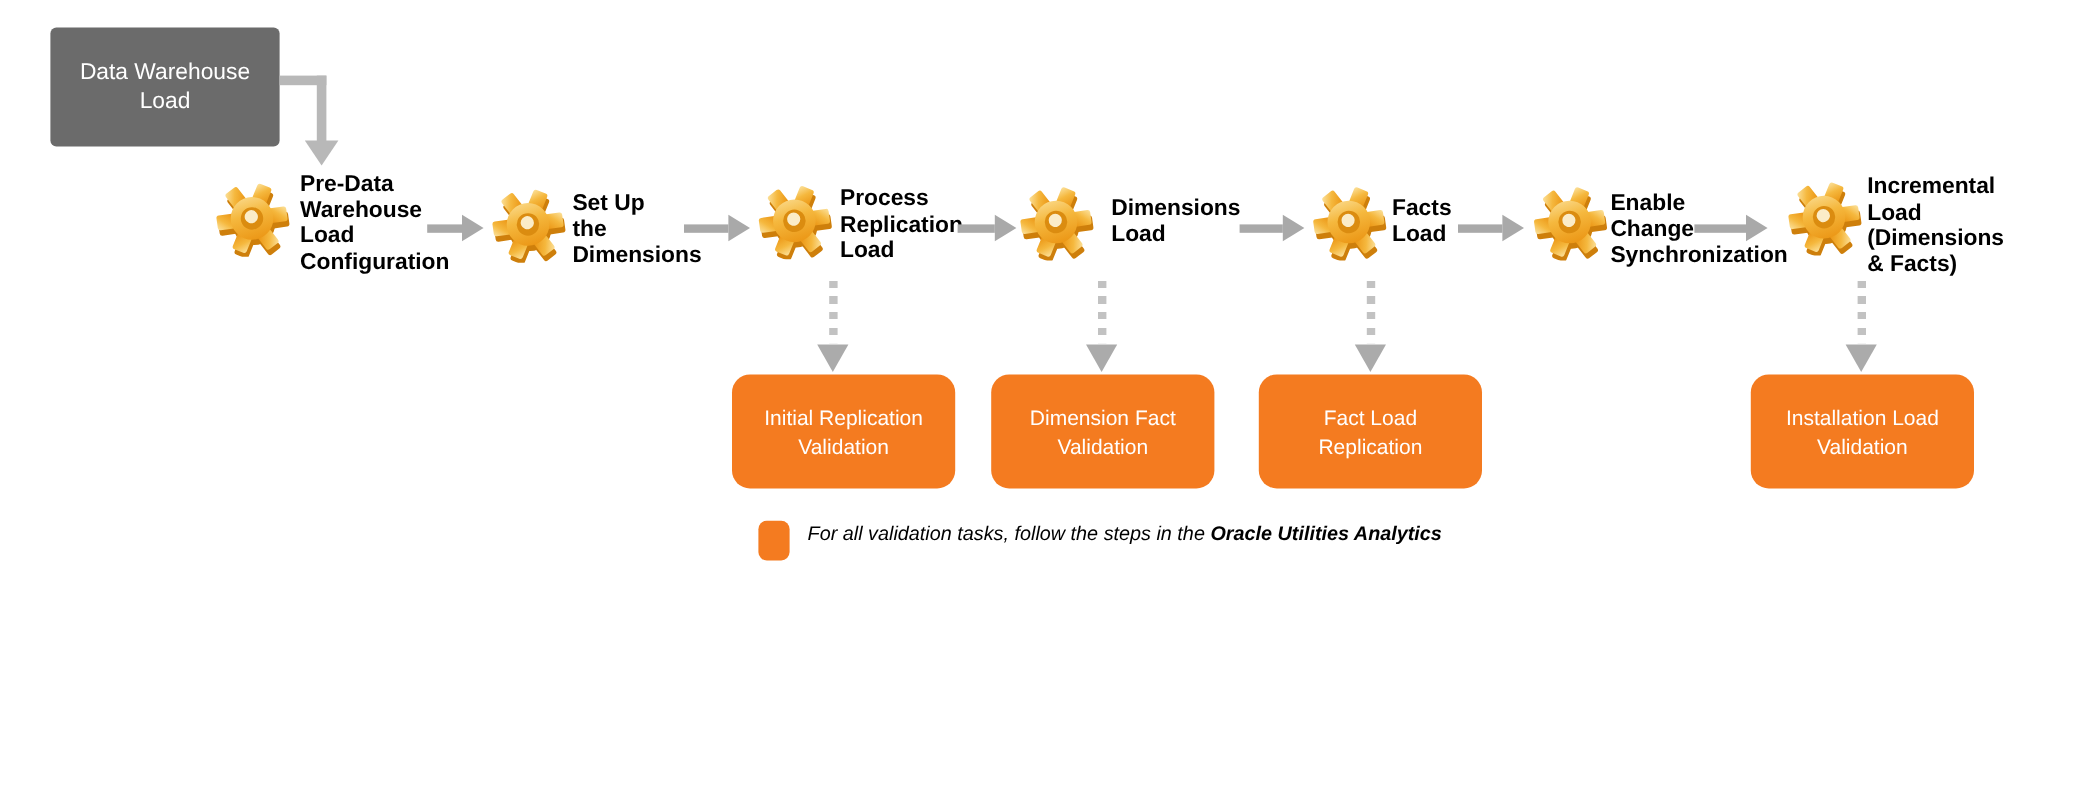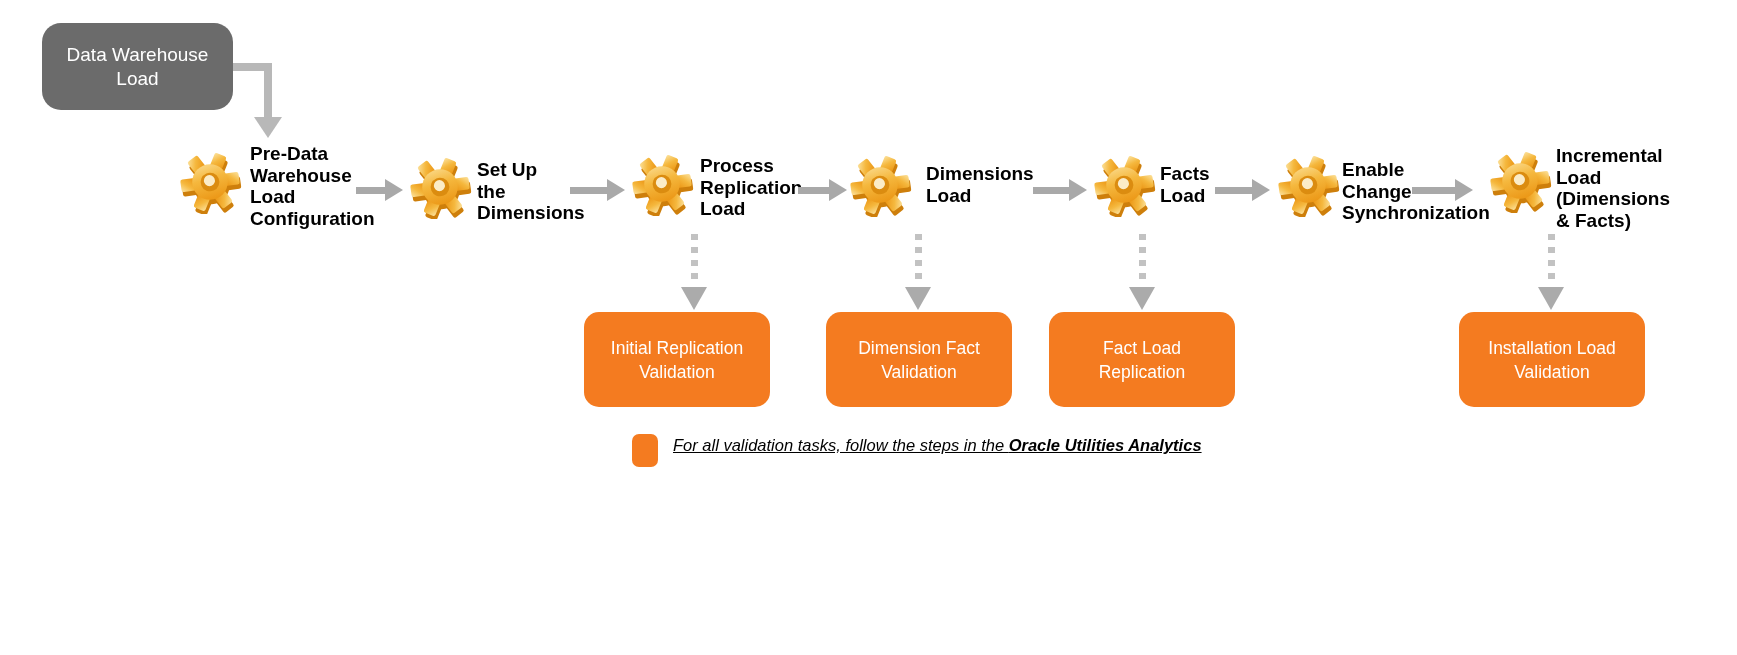--- a/index.html
+++ b/index.html
@@ -2,22 +2,22 @@
 <html><head>
 <meta charset="utf-8">
 <style>
   html,body{margin:0;padding:0;background:#fff;}
   .canvas{
     position:relative;width:1737px;height:655px;background:#ffffff;
     font-family:"Liberation Sans",sans-serif;color:#000;overflow:hidden;
   }
   
   .start-box{
-    position:absolute;left:42px;top:23px;width:191px;height:87px;
-    background:#6B6B6B;border-radius:19px;color:#fff;
+    position:absolute;left:42px;top:23px;width:191px;height:99px;
+    background:#6B6B6B;border-radius:5px;color:#fff;
     font-size:19px;line-height:24px;display:flex;align-items:center;justify-content:center;
     text-align:center;white-space:pre-line;
   }
   
   .elbow-h{position:absolute;left:233px;top:63px;width:39px;height:8px;background:#B8B8B8;}
   .elbow-v{position:absolute;left:264px;top:63px;width:8px;height:55px;background:#B8B8B8;}
   .elbow-head{position:absolute;left:254px;top:117px;width:0;height:0;
     border-left:14px solid transparent;border-right:14px solid transparent;border-top:21px solid #B8B8B8;}
   
   .gear{position:absolute;width:64px;height:64px;}
@@ -38,21 +38,21 @@
   
   .vbox{
     position:absolute;top:312px;width:186px;height:95px;background:#F47B20;border-radius:15px;
     color:#fff;font-size:17.5px;line-height:24px;display:flex;align-items:center;justify-content:center;
     text-align:center;white-space:pre-line;
   }
   
   .legend-swatch{position:absolute;left:632px;top:434px;width:26px;height:33px;
     background:#F47B20;border-radius:7px;}
   .legend-text{position:absolute;left:673px;top:434px;font-style:italic;font-size:16.5px;
-    line-height:22px;color:#000;text-decoration:underline;}
+    line-height:22px;color:#000;}
   .legend-text b{font-weight:bold;}
   
   .caption{position:absolute;left:683px;top:505px;font-size:18.5px;color:#000;}
 </style>
 </head>
 <body>
 
 <div class="canvas">
 
   <svg width="0" height="0" style="position:absolute" aria-hidden="true">
@@ -181,21 +181,21 @@
 
   <div class="varrow-dash" style="left:691px"></div>
   <div class="varrow-head" style="left:681px"></div>
   <div class="varrow-dash" style="left:915px"></div>
   <div class="varrow-head" style="left:905px"></div>
   <div class="varrow-dash" style="left:1139px"></div>
   <div class="varrow-head" style="left:1129px"></div>
   <div class="varrow-dash" style="left:1548px"></div>
   <div class="varrow-head" style="left:1538px"></div>
 
-  <div class="vbox" style="left:584px">Initial Replication
+  <div class="vbox" style="left:610px">Initial Replication
 Validation</div>
   <div class="vbox" style="left:826px">Dimension Fact
 Validation</div>
   <div class="vbox" style="left:1049px">Fact Load
 Replication</div>
   <div class="vbox" style="left:1459px">Installation Load
 Validation</div>
 
   <div class="legend-swatch"></div>
   <div class="legend-text">

